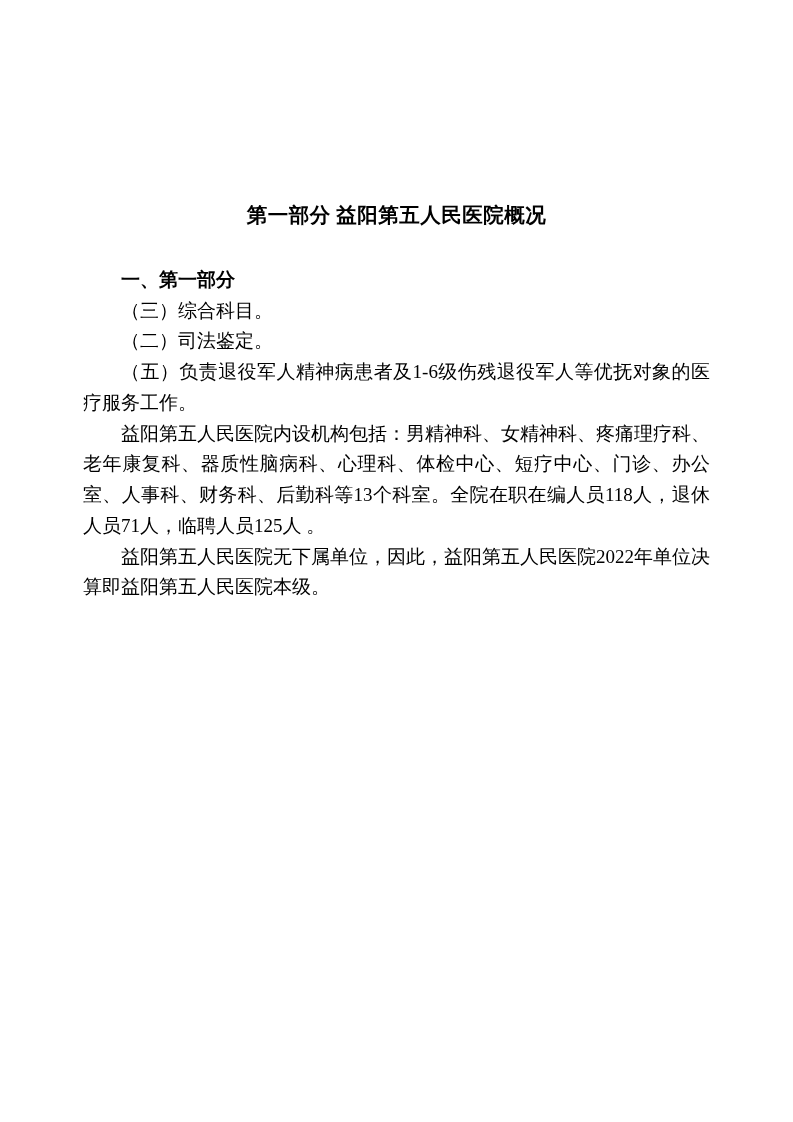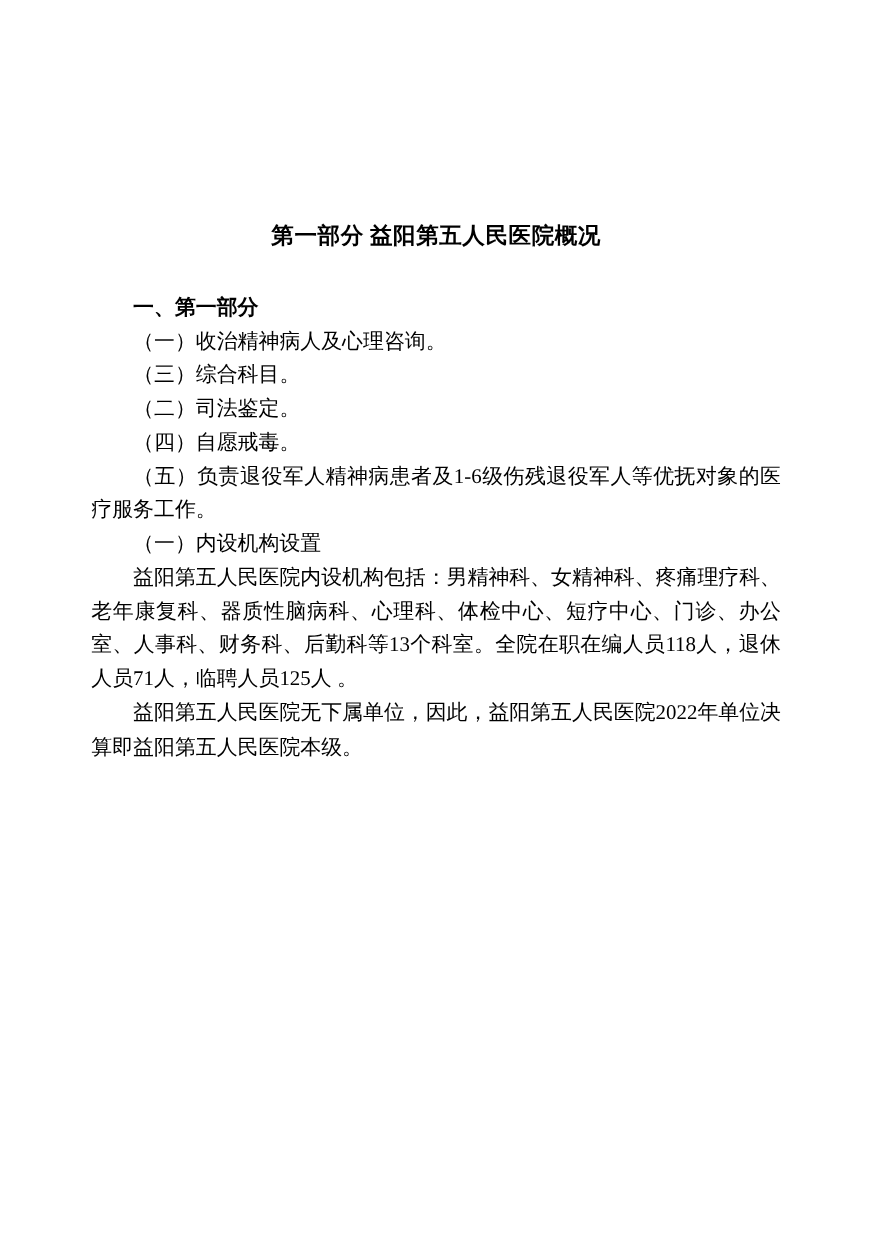--- a/index.html
+++ b/index.html
@@ -61,26 +61,23 @@
 </head>
 <body>
 
 <div class="page">
   <div class="content">
 
     <div class="doc-title">第一部分  益阳第五人民医院概况</div>
 
     <div class="section-heading heading-gap-top">一、第一部分</div>
 
-    <p class="para indent1">（一）收治精神病人及心理咨询。</p>
     <p class="para indent1">（三）综合科目。</p>
     <p class="para indent1">（二）司法鉴定。</p>
-    <p class="para indent1">（四）自愿戒毒。</p>
     <p class="para indent1">（五）负责退役军人精神病患者及1-6级伤残退役军人等优抚对象的医疗服务工作。</p>
 
 
-    <p class="para indent1">（一）内设机构设置</p>
     <p class="para indent2">益阳第五人民医院内设机构包括：男精神科、女精神科、疼痛理疗科、老年康复科、器质性脑病科、心理科、体检中心、短疗中心、门诊、办公室、人事科、财务科、后勤科等13个科室。全院在职在编人员118人，退休人员71人，临聘人员125人 。</p>
 
     <p class="para indent2">益阳第五人民医院无下属单位，因此，益阳第五人民医院2022年单位决算即益阳第五人民医院本级。</p>
 
   </div>
 </div>
 
 </body></html>

